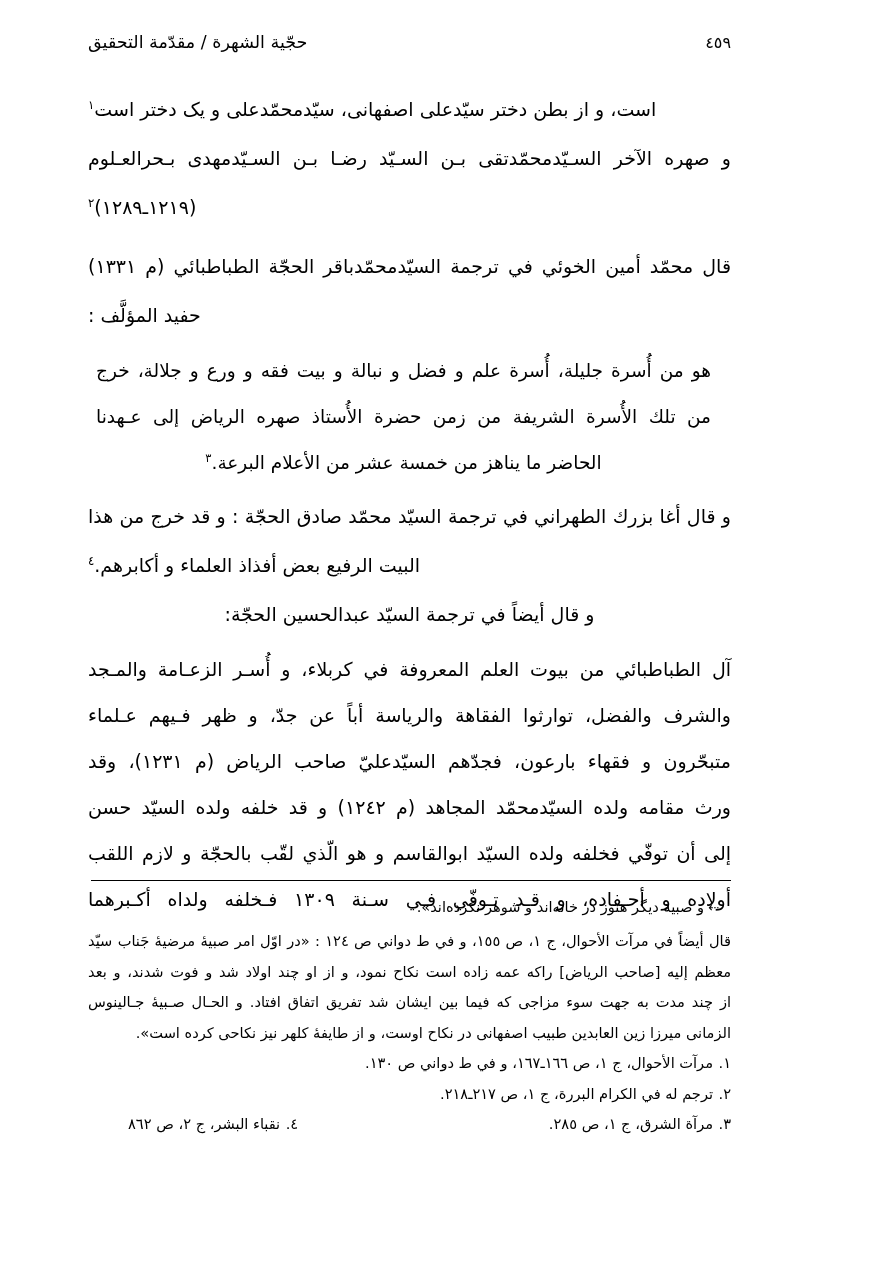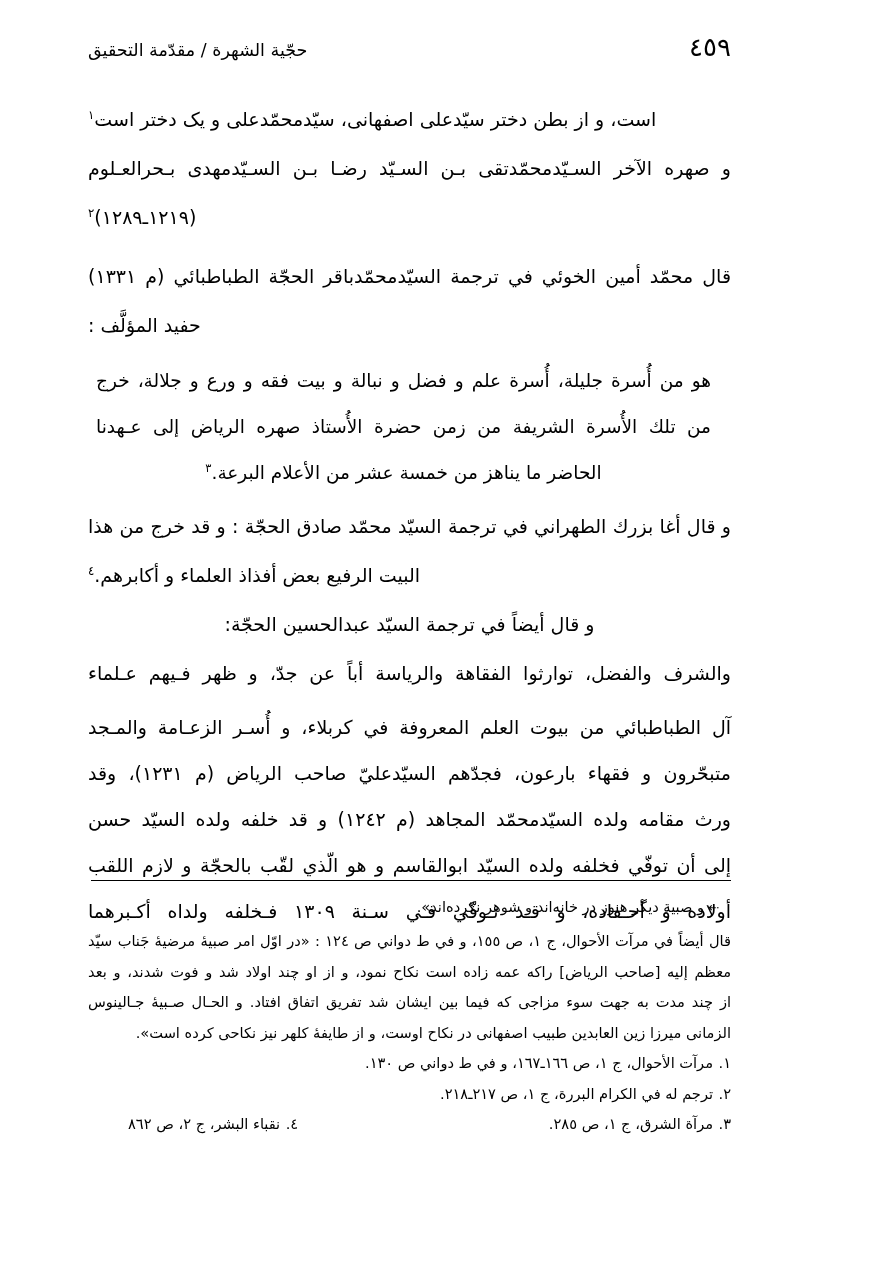--- a/index.html
+++ b/index.html
@@ -37,21 +37,21 @@
     align-items: baseline;
     font-size: 17px;
     margin-bottom: 38px;
   }
   .header-title {
     direction: rtl;
     font-size: 17.5px;
     letter-spacing: 0px;
   }
   .header-page {
-    font-size: 26px;
+    font-size: 16px;
     direction: rtl;
   }
 
   
   .body-block {
     direction: rtl;
     text-align: justify;
     text-align-last: right;
   }
   .p-main {
@@ -182,22 +182,22 @@
         <span>الحاضر ما يناهز من خمسة عشر من الأعلام البرعة.</span><sup>٣</sup>
       </p>
 
       <p class="p-main justify-both" style="margin-top:16px;">و قال أغا بزرك الطهراني في ترجمة السيّد محمّد صادق الحجّة : و قد خرج من هذا</p>
       <p class="p-main p-left-last">
         <span>البيت الرفيع بعض أفذاذ العلماء و أكابرهم.</span><sup>٤</sup>
       </p>
 
       <p class="p-main p-center-last">و قال أيضاً في ترجمة السيّد عبدالحسين الحجّة:</p>
 
+      <p class="quote2" style="margin-top:16px;">آل الطباطبائي من بيوت العلم المعروفة في كربلاء، و أُسـر الزعـامة والمـجد</p>
       <p class="quote2">والشرف والفضل، توارثوا الفقاهة والرياسة أباً عن جدّ، و ظهر فـيهم عـلماء</p>
-      <p class="quote2" style="margin-top:16px;">آل الطباطبائي من بيوت العلم المعروفة في كربلاء، و أُسـر الزعـامة والمـجد</p>
       <p class="quote2">متبحّرون و فقهاء بارعون، فجدّهم السيّدعليّ صاحب الرياض (م ١٢٣١)، وقد</p>
       <p class="quote2">ورث مقامه ولده السيّدمحمّد المجاهد (م ١٢٤٢) و قد خلفه ولده السيّد حسن</p>
       <p class="quote2">إلى أن توفّي فخلفه ولده السيّد ابوالقاسم و هو الّذي لقّب بالحجّة و لازم اللقب</p>
       <p class="quote2">أولاده و أحـفاده، و قـد تـوفّي فـي سـنة ١٣٠٩ فـخلفه ولداه أكـبرهما</p>
 
     </div>
   </div>
 
   <div class="fn-rule"></div>
 

